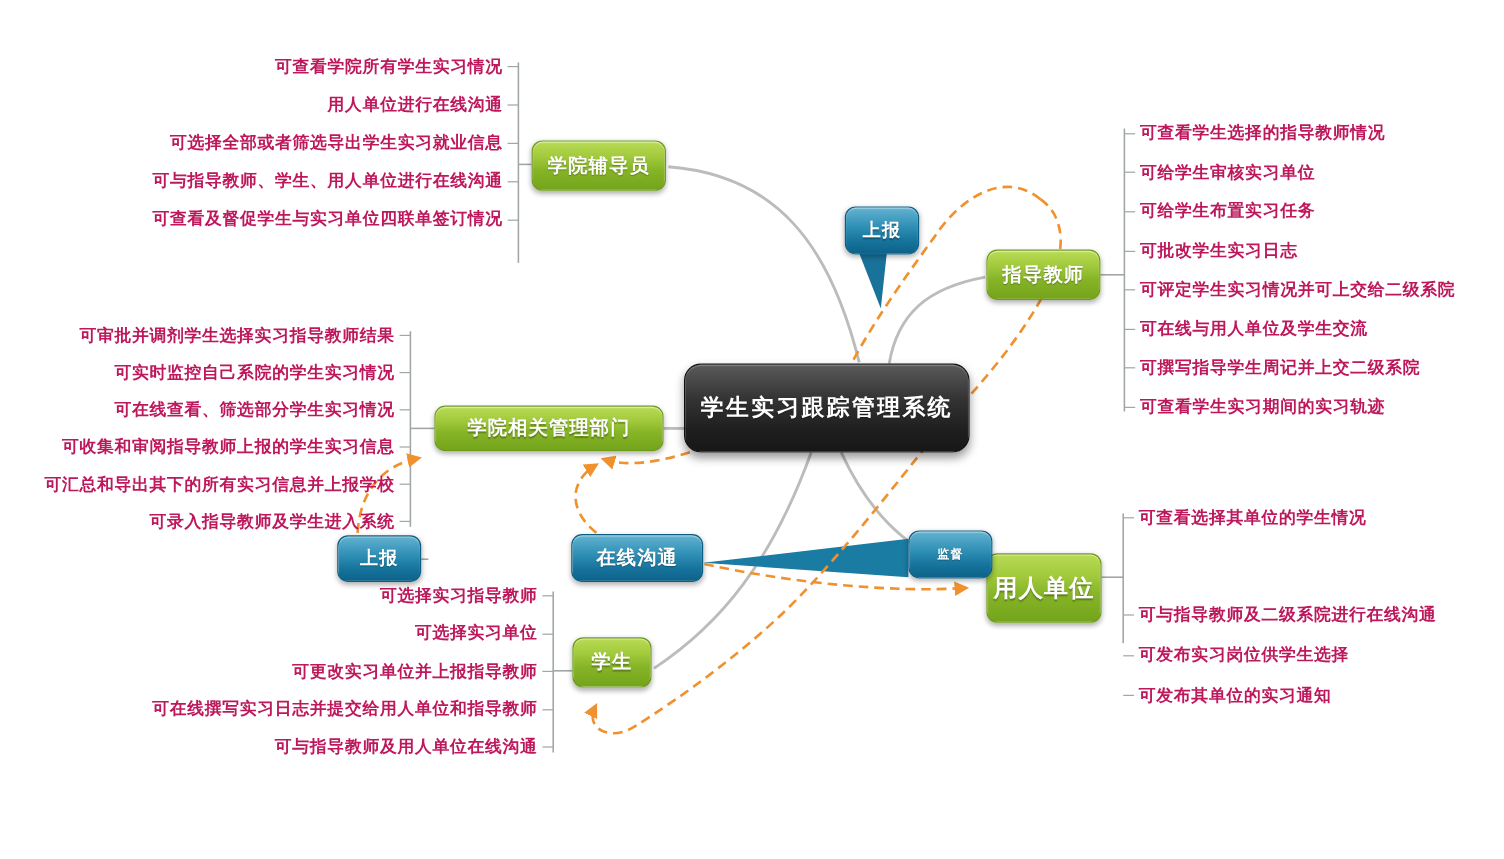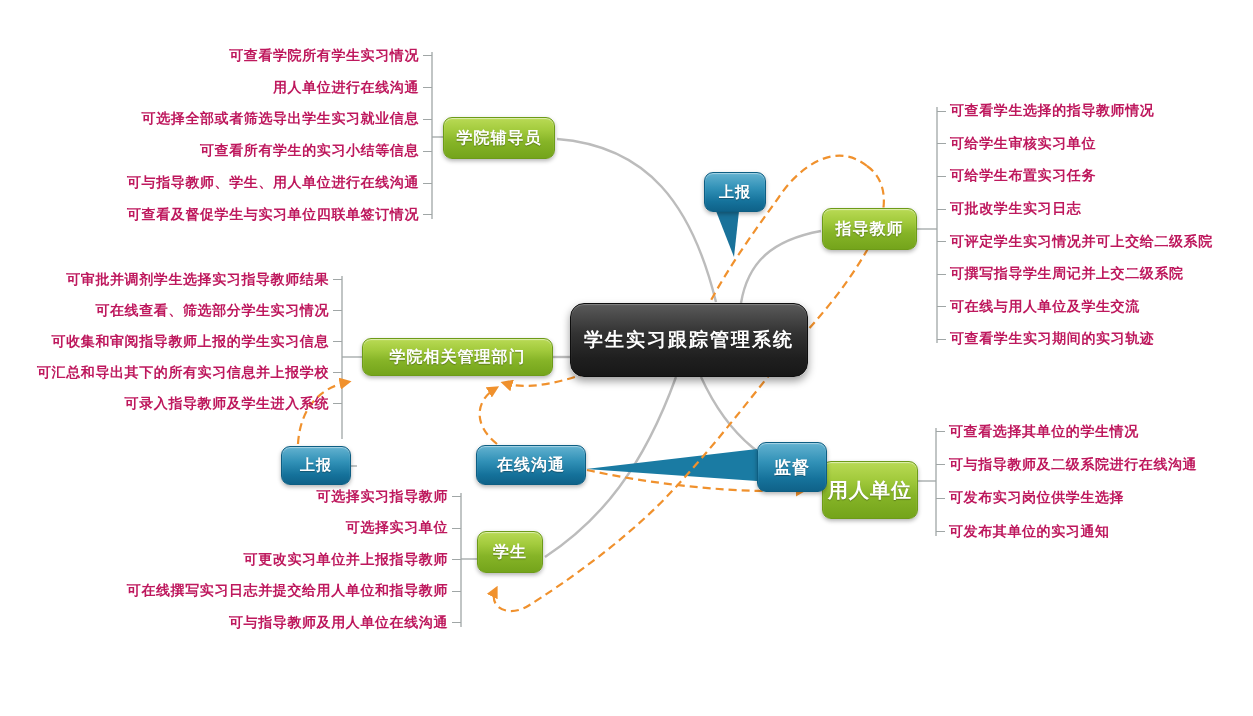--- a/index.html
+++ b/index.html
@@ -104,59 +104,59 @@
     </g>
 
     <polygon points="716,211 739,211 734,257" fill="#19729a"></polygon>
   </svg>
 
   <div class="group right-align" style="right:821px;top:40px;">
 
   <div class="item" style="height: 31.8px;">可查看学院所有学生实习情况</div>
       <div class="item" style="height: 31.8px;">用人单位进行在线沟通</div>
       <div class="item" style="height: 31.8px;">可选择全部或者筛选导出学生实习就业信息</div>
-      <div class="item" style="height: 31.8px;">可查看所有学生的实习小结等信息</div>
       <div class="item" style="height: 31.8px;">可与指导教师、学生、用人单位进行在线沟通</div>
       <div class="item" style="height: 31.8px;">可查看及督促学生与实习单位四联单签订情况</div>
     </div>
 
   <div class="group left-align" style="left:937px;top:95px;">
 
   <div class="item" style="height: 32.6px;">可查看学生选择的指导教师情况</div>
       <div class="item" style="height: 32.6px;">可给学生审核实习单位</div>
       <div class="item" style="height: 32.6px;">可给学生布置实习任务</div>
       <div class="item" style="height: 32.6px;">可批改学生实习日志</div>
       <div class="item" style="height: 32.6px;">可评定学生实习情况并可上交给二级系院</div>
+      <div class="item" style="height: 32.6px;">可在线与用人单位及学生交流</div>
       <div class="item" style="height: 32.6px;">可撰写指导学生周记并上交二级系院</div>
-      <div class="item" style="height: 32.6px;">可在线与用人单位及学生交流</div>
       <div class="item" style="height: 32.6px;">可查看学生实习期间的实习轨迹</div>
     </div>
 
   <div class="group right-align" style="right:911px;top:264px;">
 
   <div class="item" style="height: 31px;">可审批并调剂学生选择实习指导教师结果</div>
+      <div class="item" style="height: 31px;">可实时监控自己系院的学生实习情况</div>
       <div class="item" style="height: 31px;">可在线查看、筛选部分学生实习情况</div>
       <div class="item" style="height: 31px;">可收集和审阅指导教师上报的学生实习信息</div>
       <div class="item" style="height: 31px;">可汇总和导出其下的所有实习信息并上报学校</div>
       <div class="item" style="height: 31px;">可录入指导教师及学生进入系统</div>
     </div>
 
   <div class="group right-align" style="right:792px;top:481px;">
 
   <div class="item" style="height: 31.5px;">可选择实习指导教师</div>
       <div class="item" style="height: 31.5px;">可选择实习单位</div>
       <div class="item" style="height: 31.5px;">可更改实习单位并上报指导教师</div>
       <div class="item" style="height: 31.5px;">可在线撰写实习日志并提交给用人单位和指导教师</div>
       <div class="item" style="height: 31.5px;">可与指导教师及用人单位在线沟通</div>
     </div>
 
   <div class="group left-align" style="left:936px;top:415px;">
 
   <div class="item" style="height: 33.3px;">可查看选择其单位的学生情况</div>
-      <div class="item" style="height: 33.3px;">可与指导教师及二级系院进行在线沟通</div>
+      <div class="item" style="height: 33.3px; margin-top: 48px;">可与指导教师及二级系院进行在线沟通</div>
       <div class="item" style="height: 33.3px;">可发布实习岗位供学生选择</div>
       <div class="item" style="height: 33.3px;">可发布其单位的实习通知</div>
     </div>
 
   <div class="node dark" style="left:570px;top:303px;width:238px;height:74px;">学生实习跟踪管理系统</div>
 
   <div class="node green" style="left:443px;top:117px;width:112px;height:42px;font-size:16px;">学院辅导员</div>
 
   <div class="node green" style="left:822px;top:208px;width:95px;height:42px;font-size:16px;">指导教师</div>
 
@@ -165,15 +165,15 @@
   <div class="node green" style="left:477px;top:531px;width:66px;height:42px;font-size:16px;">学生</div>
 
   <div class="node green" style="left:822px;top:461px;width:96px;height:58px;font-size:20px;">用人单位</div>
 
   <div class="node blue" style="left:704px;top:172px;width:62px;height:40px;font-size:15px;">上报</div>
 
   <div class="node blue" style="left:281px;top:446px;width:70px;height:39px;font-size:15px;">上报</div>
 
   <div class="node blue" style="left:476px;top:445px;width:110px;height:40px;font-size:16px;">在线沟通</div>
 
-  <div class="node blue" style="left:757px;top:442px;width:70px;height:50px;font-size:17px;">监督</div>
+  <div class="node blue" style="left:757px;top:442px;width:70px;height:40px;font-size:10px;">监督</div>
 
 </div>
 
 </body></html>

